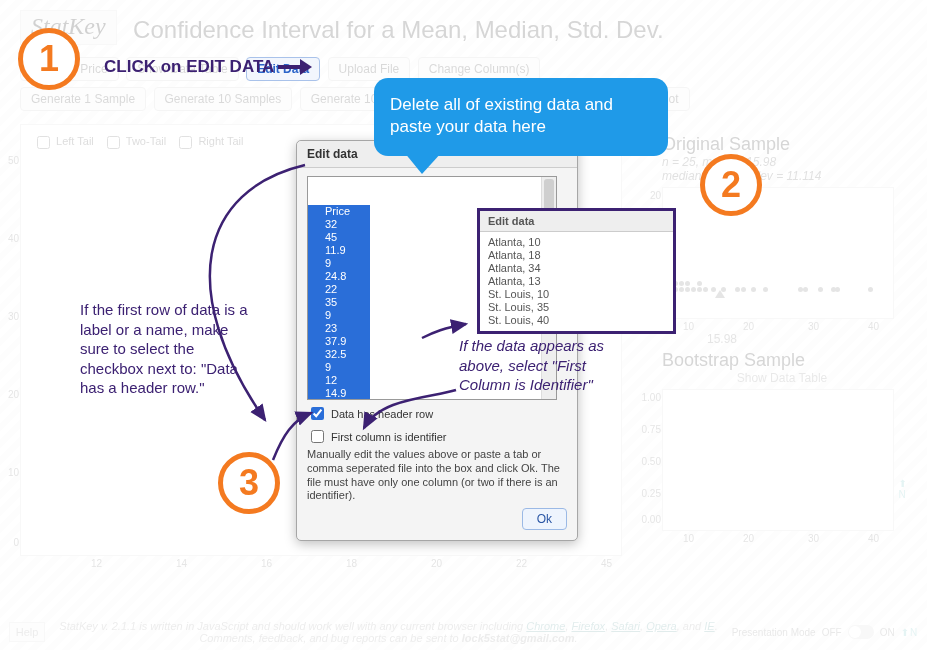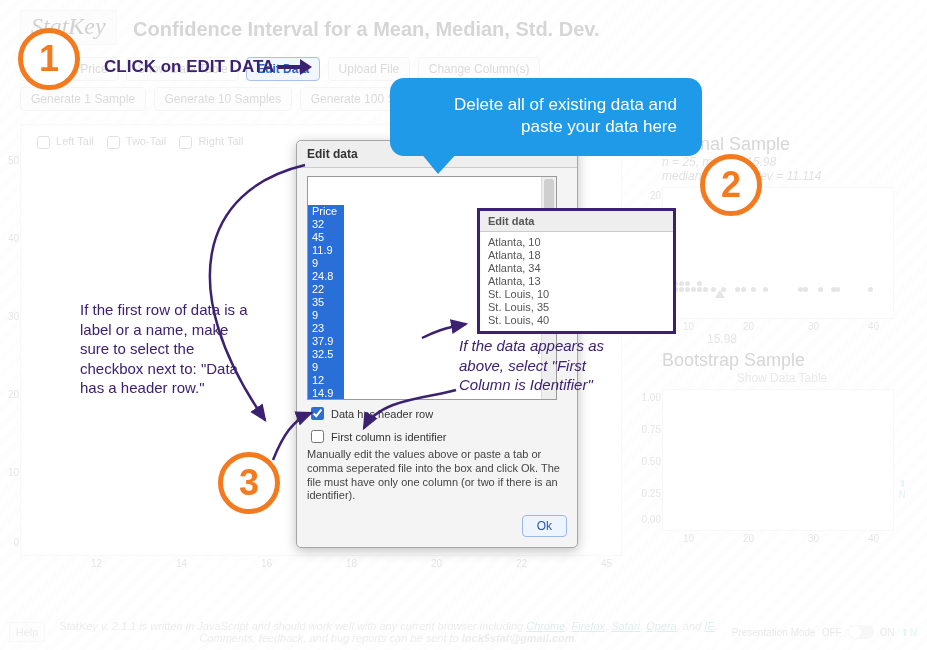--- a/index.html
+++ b/index.html
@@ -38,22 +38,22 @@
     font-family: Georgia, 'Times New Roman', serif;
     font-style: italic;
     font-size: 24px;
     background: #efefef;
     border: 1px solid #ddd;
     padding: 2px 10px 4px;
     color: #2d2d2d;
   }
   .title {
     display: inline-block;
-    font-size: 20px;
-    font-weight: 700;
+    font-size: 24px;
+    font-weight: 400;
     color: #444;
     margin-left: 12px;
     vertical-align: middle;
   }
   .topbuttons { margin-top: 10px; }
   .btn {
     display: inline-block;
     font-size: 12px;
     background: #f7f7f7;
     border: 1px solid #d0d0d0;
@@ -149,24 +149,24 @@
     border:1px solid #999;
     padding: 2px 0 0 0;
     background:#fff;
     font-family: Arial, sans-serif;
     font-size:11px;
     line-height: 13px;
     white-space:pre;
     overflow:hidden;
     position:relative;
   }
-  .dataarea .sel { background:#2a6ed8; color:#fff; display:block; padding:0 4px; width:28px; }
+  .dataarea .sel { background:#2a6ed8; color:#fff; display:block; padding:0 17px; width:28px; }
   .dialog-cb { margin:4px 0 2px; font-size:11px; color:#333; display:flex; align-items:center; gap:4px;}
   .dialog-note { font-size:11px; color:#444; line-height:1.25; margin-top:2px;}
-  .dialog-ok { text-align:right; margin-top:12px;}
+  .dialog-ok { text-align:right; margin-top:5px;}
   .okbtn {
     border:1px solid #9bb9e5;
     background:#eef4fd;
     color:#2a56a5;
     padding:3px 14px;
     border-radius:4px;
     font-size:12px;
   }
 
   
@@ -204,29 +204,29 @@
     font-size:15px;
     font-weight:500;
     font-family: "Trebuchet MS", "Segoe UI", sans-serif;
     z-index:80;
     line-height:1.3;
   }
   .arrow { position:absolute; z-index:75; }
 
   .speech {
     position:absolute;
-    top:78px; left:390px;
+    top:78px; left:374px;
     width:262px;
     background:#1f9ae8;
     color:#fff;
     font-size:17px;
     line-height:1.3;
-    padding:16px 25px 18px;
+    padding:16px 16px 18px;
     border-radius:14px;
-    text-align:right;
+    text-align:left;
     z-index:70;
     font-family: "Trebuchet MS", "Segoe UI", sans-serif;
     font-weight:500;
   }
   .speech::after{
     content:'';
     position:absolute;
     bottom:-18px; left:26px;
     border-width:22px 12px 0 26px;
     border-style:solid;

